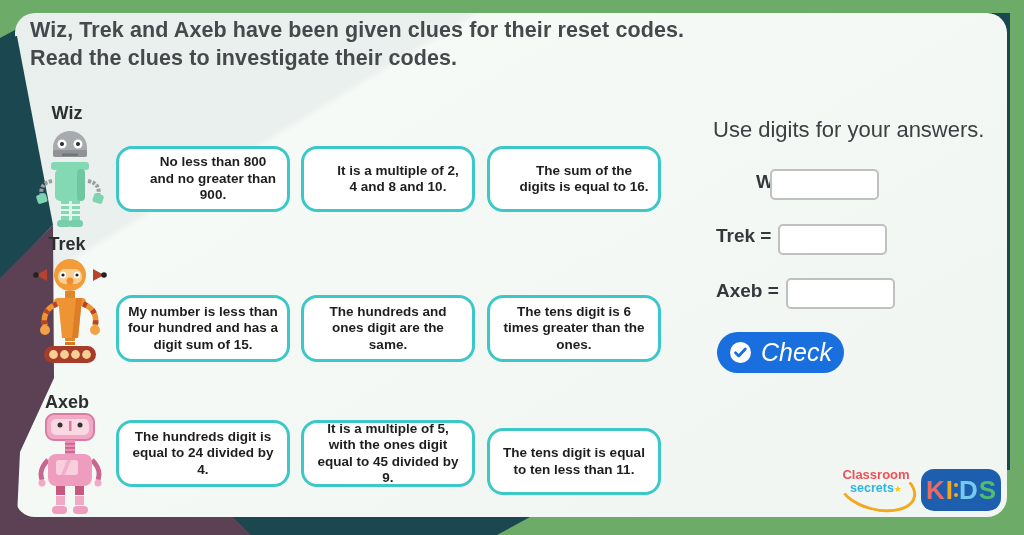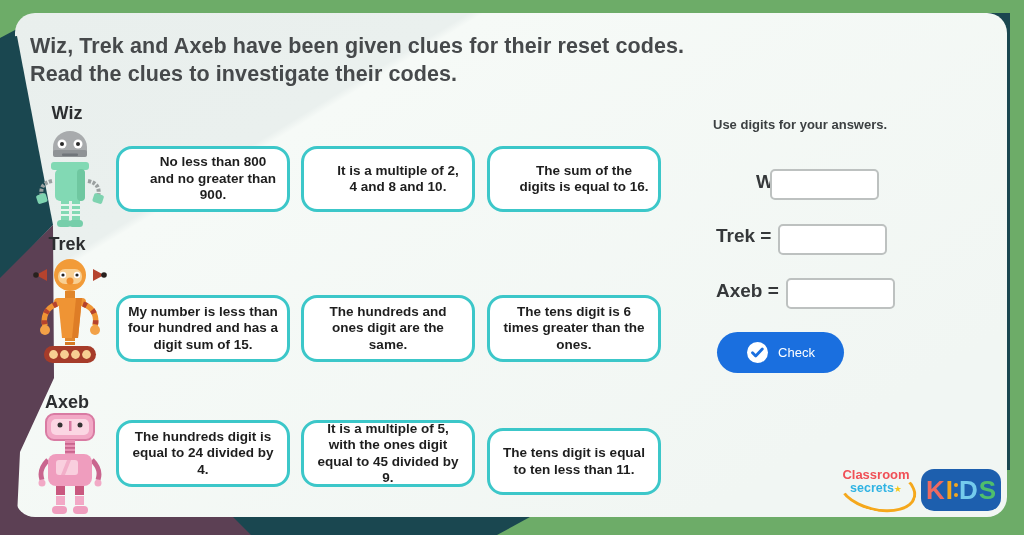--- a/index.html
+++ b/index.html
@@ -2,40 +2,40 @@
 <html><head>
 <meta charset="utf-8">
 <style>
   html,body{margin:0;padding:0;}
   body{width:1024px;height:535px;overflow:hidden;font-family:"Liberation Sans","DejaVu Sans",sans-serif;}
   #stage{position:relative;width:1024px;height:535px;background:#6dac68;}
   #backdrop{position:absolute;left:0;top:0;}
   .abs{position:absolute;}
 
   
-  #title{left:30px;top:32px;font-size:21.5px;font-weight:bold;color:#46494b;line-height:28px;letter-spacing:.1px;}
+  #title{left:30px;top:16px;font-size:21.5px;font-weight:bold;color:#46494b;line-height:28px;letter-spacing:.1px;}
 
   
   .robot-name{width:70px;text-align:center;font-size:18px;font-weight:bold;color:#2c2e30;}
 
   
   .clue{width:174px;min-height:60px;border:3px solid #3cc7c9;border-radius:16px;background:#ffffff;
         display:flex;align-items:center;justify-content:center;text-align:center;
         font-weight:bold;font-size:13.5px;line-height:16.5px;color:#1e1e1e;
         padding:2px 8px;box-sizing:border-box;}
   .clue.r1{height:66px;padding-left:28px;} .clue.r2{height:67px;} .clue.r3{height:67px;}
 
   
-  #instruction{left:713px;top:117px;font-size:13px;font-weight:bold;color:#3c4042;}
+  #instruction{left:713px;top:117px;font-size:22px;font-weight:normal;color:#3c4042;}
   .ans-label{font-size:19px;font-weight:bold;color:#35383a;}
   .answer-input{position:absolute;width:93px;height:27px;border:2px solid #bdc1c0;border-radius:5px;
                 background:#fff;font-size:16px;padding:0 6px;outline:none;box-sizing:content-box;}
   #check-btn{left:717px;top:332px;width:127px;height:41px;border:none;border-radius:21px;background:#1a6fdf;
              display:flex;align-items:center;justify-content:center;gap:9px;cursor:pointer;}
-  #check-btn span{color:#ffffff;font-size:13px;font-weight:normal;font-family:"Liberation Sans",sans-serif;}
+  #check-btn span{color:#ffffff;font-size:25px;font-weight:normal;font-family:"Liberation Sans",sans-serif;font-style:italic;}
 
   
   #cs-logo{left:840px;top:468px;width:72px;height:40px;text-align:center;}
   #cs-swoosh{position:absolute;left:-3px;top:-3px;width:74px;height:40px;border:3px solid #f5a81c;
              border-radius:50%;border-top-color:transparent;border-left-color:transparent;transform:rotate(14deg);}
   #cs-classroom{position:relative;font-size:13px;font-weight:bold;color:#f04f56;line-height:14px;}
   #cs-secrets{position:relative;font-size:12.5px;font-weight:bold;color:#2fb3e3;line-height:13px;}
   #cs-star{color:#f5c81c;font-size:9px;}
   #kids-logo{left:921px;top:469px;width:80px;height:42px;background:#1d5fae;border-radius:13px;
              display:flex;align-items:center;justify-content:center;gap:1px;}

